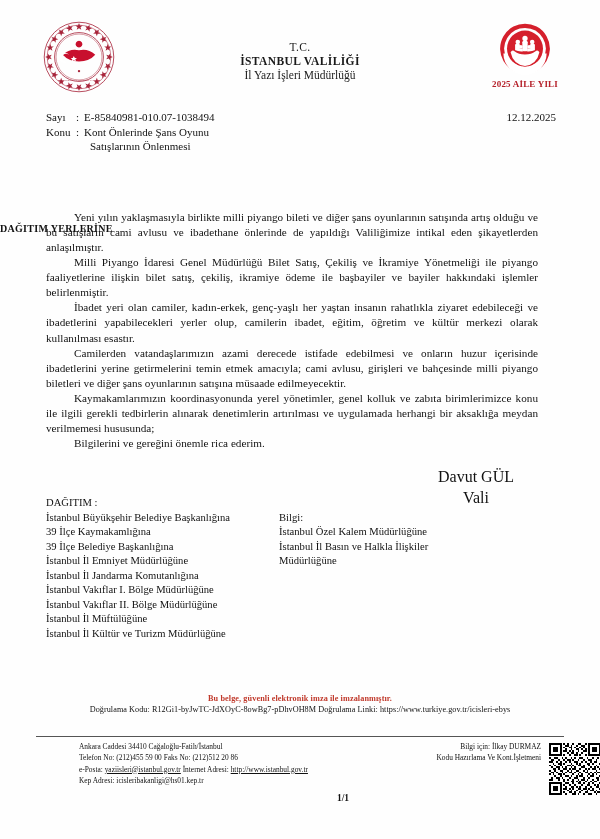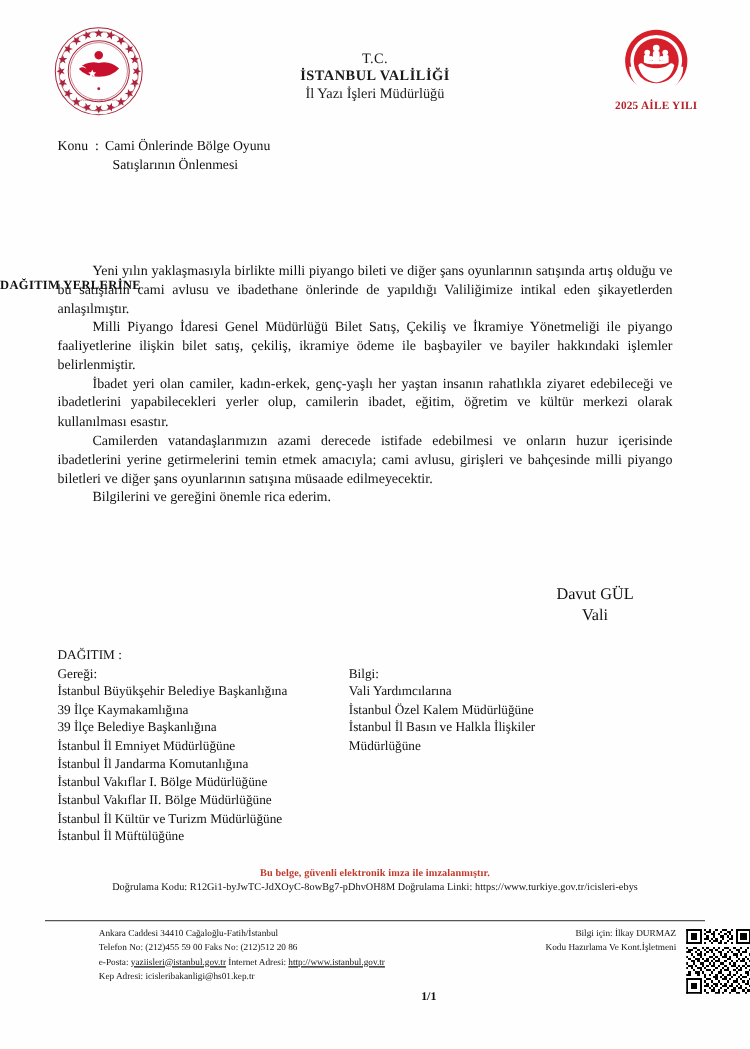--- a/index.html
+++ b/index.html
@@ -125,30 +125,30 @@
     text-indent: 28px;
   }
 
   
   .signature {
     position: absolute;
     left: 396px;
     top: 466px;
     width: 160px;
     text-align: center;
-    font-size: 13px;
+    font-size: 16px;
     color: #111;
     line-height: 1.32;
   }
 
   
   .dist {
     position: absolute;
     left: 46px;
-    top: 518px;
+    top: 496px;
     width: 510px;
     font-size: 10.6px;
     color: #111;
     line-height: 1.37;
   }
   .dist-title { margin-bottom: 0px; }
   .dist-cols {
     position: relative;
     width: 510px;
   }
@@ -314,58 +314,61 @@
         </g>
         <path d="M22 48 q2 22 28 26 q26 -4 28 -26 q-3 -8 -9 -3 q-5 4 -19 4 q-14 0 -19 -4 q-6 -5 -9 3 z" fill="#d5202c"></path>
         <path d="M26 50 q4 20 24 23 q20 -3 24 -23 q-3 -5 -7 -1 q-6 5 -17 5 q-11 0 -17 -5 q-4 -4 -7 1 z" fill="#ffffff"></path>
       </svg>
       <div class="aile-text">2025 AİLE YILI</div>
     </div>
   </div>
 
   <div class="meta">
     <div class="meta-row">
-      <span class="meta-label">Konu</span><span class="meta-colon">:</span><span>Cami Önlerinde Bölge Oyunu</span>
+      <span class="meta-label">Sayı</span><span class="meta-colon">:</span><span>E-85840981-010.07-1038494</span>
+      <span class="meta-date">12.12.2025</span>
+    </div>
+    <div class="meta-row">
+      <span class="meta-label">Konu</span><span class="meta-colon">:</span><span>Kont Önlerinde Şans Oyunu</span>
     </div>
     <div class="meta-cont">Satışlarının Önlenmesi</div>
   </div>
 
   <div class="dagitim-yerlerine">DAĞITIM YERLERİNE</div>
 
   <div class="body-text">
     <p>Yeni yılın yaklaşmasıyla birlikte milli piyango bileti ve diğer şans oyunlarının satışında artış olduğu ve bu satışların cami avlusu ve ibadethane önlerinde de yapıldığı Valiliğimize intikal eden şikayetlerden anlaşılmıştır.</p>
     <p>Milli Piyango İdaresi Genel Müdürlüğü Bilet Satış, Çekiliş ve İkramiye Yönetmeliği ile piyango faaliyetlerine ilişkin bilet satış, çekiliş, ikramiye ödeme ile başbayiler ve bayiler hakkındaki işlemler belirlenmiştir.</p>
     <p>İbadet yeri olan camiler, kadın-erkek, genç-yaşlı her yaştan insanın rahatlıkla ziyaret edebileceği ve ibadetlerini yapabilecekleri yerler olup, camilerin ibadet, eğitim, öğretim ve kültür merkezi olarak kullanılması esastır.</p>
     <p>Camilerden vatandaşlarımızın azami derecede istifade edebilmesi ve onların huzur içerisinde ibadetlerini yerine getirmelerini temin etmek amacıyla; cami avlusu, girişleri ve bahçesinde milli piyango biletleri ve diğer şans oyunlarının satışına müsaade edilmeyecektir.</p>
+    <p>Kaymakamlarımızın koordinasyonunda yerel yönetimler, genel kolluk ve zabıta  birimlerimizce konu ile ilgili gerekli tedbirlerin alınarak denetimlerin artırılması ve uygulamada herhangi bir aksaklığa meydan verilmemesi hususunda;</p>
     <p>Bilgilerini ve gereğini önemle rica ederim.</p>
   </div>
 
   <div class="signature">
     <div>Davut GÜL</div>
     <div>Vali</div>
   </div>
 
   <div class="dist">
     <div class="dist-title">DAĞITIM :</div>
     <div class="dist-cols">
       <div class="dist-col-left">
-        <div>Gereği:</div>
         <div>İstanbul Büyükşehir Belediye Başkanlığına</div>
         <div>39 İlçe Kaymakamlığına</div>
         <div>39 İlçe Belediye Başkanlığına</div>
         <div>İstanbul İl Emniyet Müdürlüğüne</div>
         <div>İstanbul İl Jandarma Komutanlığına</div>
         <div>İstanbul Vakıflar I. Bölge Müdürlüğüne</div>
         <div>İstanbul Vakıflar II. Bölge Müdürlüğüne</div>
+        <div>İstanbul İl Müftülüğüne</div>
         <div>İstanbul İl Kültür ve Turizm Müdürlüğüne</div>
-        <div>İstanbul İl Müftülüğüne</div>
       </div>
       <div class="dist-col-right">
         <div>Bilgi:</div>
-        <div>Vali Yardımcılarına</div>
         <div>İstanbul Özel Kalem Müdürlüğüne</div>
         <div>İstanbul İl Basın ve Halkla İlişkiler</div>
         <div>Müdürlüğüne</div>
       </div>
     </div>
   </div>
 
   <div class="esign">
     <div class="esign-red">Bu belge, güvenli elektronik imza ile imzalanmıştır.</div>
     <div class="esign-code">Doğrulama Kodu: R12Gi1-byJwTC-JdXOyC-8owBg7-pDhvOH8M Doğrulama Linki: https://www.turkiye.gov.tr/icisleri-ebys</div>

